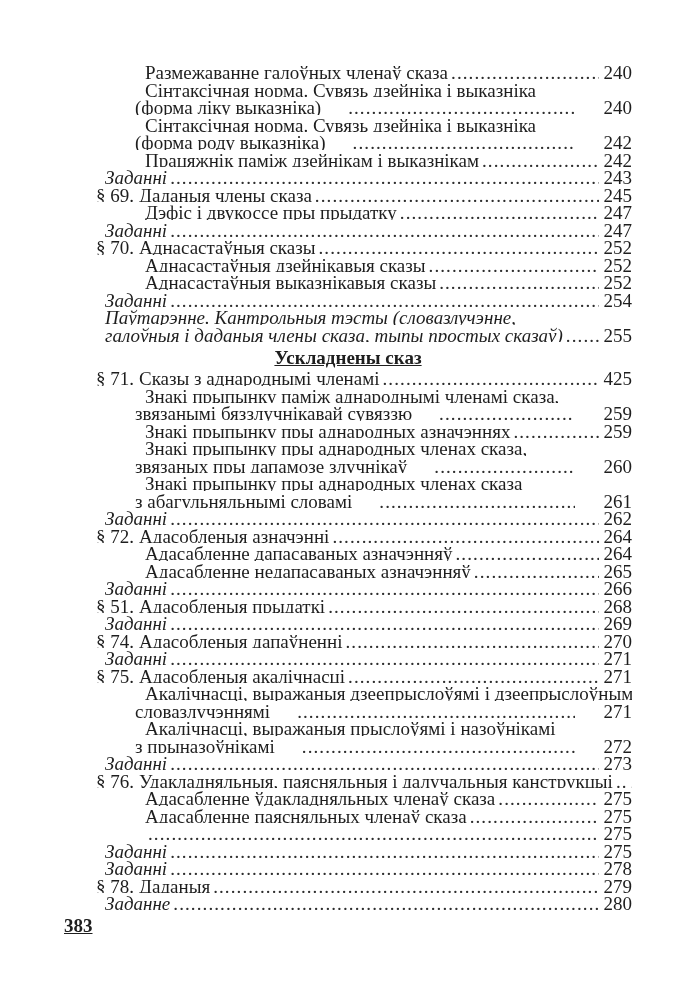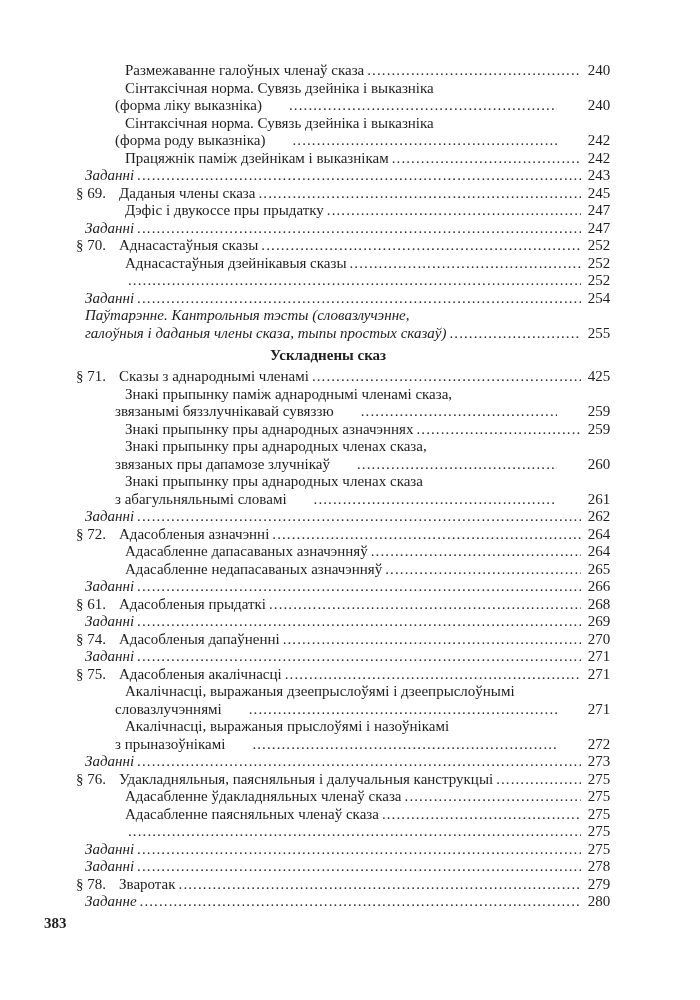--- a/index.html
+++ b/index.html
@@ -10,23 +10,24 @@
   }
   .book-page {
     position: relative;
     width: 700px; height: 1000px;
     background: #ffffff;
     font-family: "Liberation Serif", "DejaVu Serif", serif;
     color: #1e1e1e;
   }
   .content {
     position: absolute;
-    left: 44px; top: 62px;
+    left: 64px; top: 62px;
     width: 568px;
-    font-size: 15px;
+    font-size: 19px;
+    text-decoration: underline;
   }
   .row {
     display: flex;
     align-items: baseline;
     height: 17.5px;
     white-space: nowrap;
     overflow: hidden;
   }
   .row.item     { padding-left: 41px; }
   .row.sub      { padding-left: 81px; }
@@ -120,20 +121,21 @@
           <span class="text">Аднасастаўныя сказы</span>
           <span class="dots"></span>
           <span class="pnum">252</span>
         </div>
         <div class="row sub">
           <span class="text">Аднасастаўныя дзейнікавыя сказы</span>
           <span class="dots"></span>
           <span class="pnum">252</span>
         </div>
         <div class="row sub">
+          <span class="text">Аднасастаўныя выказнікавыя сказы</span>
           <span class="dots"></span>
           <span class="pnum">252</span>
         </div>
         <div class="row item italic">
           <span class="text">Заданні</span>
           <span class="dots"></span>
           <span class="pnum">254</span>
         </div>
         <div class="row item italic">
           <span class="text">Паўтарэнне. Кантрольныя тэсты (словазлучэнне,</span>
@@ -199,21 +201,21 @@
           <span class="text">Адасабленне недапасаваных азначэнняў</span>
           <span class="dots"></span>
           <span class="pnum">265</span>
         </div>
         <div class="row item italic">
           <span class="text">Заданні</span>
           <span class="dots"></span>
           <span class="pnum">266</span>
         </div>
         <div class="row section">
-          <span class="label">§ 61.</span>
+          <span class="label">§ 51.</span>
           <span class="text">Адасобленыя прыдаткі</span>
           <span class="dots"></span>
           <span class="pnum">268</span>
         </div>
         <div class="row item italic">
           <span class="text">Заданні</span>
           <span class="dots"></span>
           <span class="pnum">269</span>
         </div>
         <div class="row section">
@@ -279,21 +281,21 @@
           <span class="dots"></span>
           <span class="pnum">275</span>
         </div>
         <div class="row item italic">
           <span class="text">Заданні</span>
           <span class="dots"></span>
           <span class="pnum">278</span>
         </div>
         <div class="row section">
           <span class="label">§ 78.</span>
-          <span class="text">Зваротак</span>
+          <span class="text">Даданыя</span>
           <span class="dots"></span>
           <span class="pnum">279</span>
         </div>
         <div class="row item italic">
           <span class="text">Заданне</span>
           <span class="dots"></span>
           <span class="pnum">280</span>
         </div>
       </div>
     <div class="folio">383</div>

